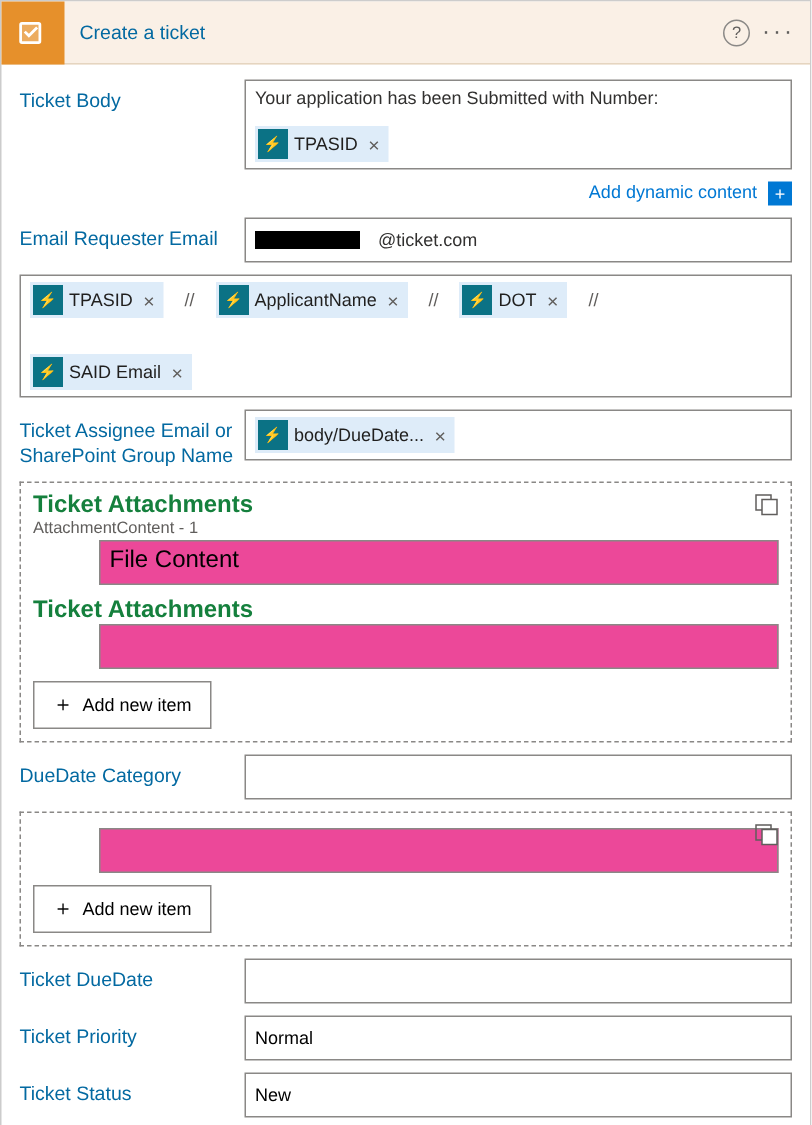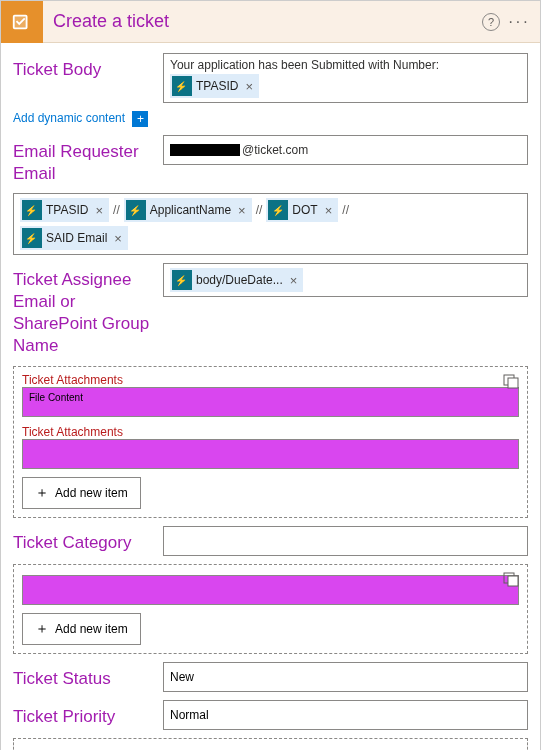--- a/index.html
+++ b/index.html
@@ -1,40 +1,40 @@
 <!DOCTYPE html>
 <html><head>
 <meta charset="utf-8">
 <style>
   * { box-sizing: border-box; font-family: "Segoe UI", Arial, sans-serif; }
   body { margin: 0; padding: 0; background: #fff; width: 541px; }
   .container { width: 541px; border: 1px solid #ccc; }
   .header { display: flex; align-items: center; background: #faf0e6; border-bottom: 1px solid #e5d5c0; height: 42px; }
   .header-icon { width: 42px; height: 42px; background: #e6902b; display: flex; align-items: center; justify-content: center; color: #fff; }
-  .header-title { flex: 1; padding-left: 10px; font-size: 18px; color: #a21caf; }
+  .header-title { flex: 1; padding-left: 10px; font-size: 13px; color: #0369a1; }
   .header-actions { display: flex; align-items: center; padding-right: 10px; gap: 8px; }
   .help-icon { width: 18px; height: 18px; border: 1px solid #8a8886; border-radius: 50%; display: flex; align-items: center; justify-content: center; font-size: 11px; color: #605e5c; }
   .more-icon { font-size: 16px; color: #605e5c; letter-spacing: 2px; cursor: pointer; }
   .body { padding: 10px 12px 12px 12px; }
   .row { display: flex; margin-bottom: 8px; align-items: flex-start; }
-  .row-label { width: 150px; font-size: 17px; color: #a21caf; padding-top: 6px; line-height: 1.3; }
+  .row-label { width: 150px; font-size: 13px; color: #0369a1; padding-top: 6px; line-height: 1.3; }
   .row-input { flex: 1; }
-  .input-box { border: 1px solid #8a8886; min-height: 30px; padding: 4px 6px; display: flex; flex-wrap: wrap; align-items: center; gap: 2px; font-size: 12px; background: #fff; }
+  .input-box { border: 1px solid #8a8886; min-height: 30px; padding: 4px 6px; display: flex; flex-wrap: wrap; align-items: center; gap: 12px; font-size: 12px; background: #fff; }
   .input-box.tall { min-height: 36px; }
   .token { display: inline-flex; align-items: center; background: #deecf9; padding: 2px 6px 2px 2px; font-size: 12px; color: #201f1e; gap: 4px; }
   .token-icon { width: 20px; height: 20px; background: #0b7285; color: #fff; display: flex; align-items: center; justify-content: center; font-size: 10px; font-weight: bold; }
   .token-x { color: #605e5c; cursor: pointer; margin-left: 3px; font-size: 13px; }
   .sep { color: #605e5c; font-size: 12px; padding: 0 2px; }
-  .dyn-row { font-size: 12px; margin: 2px 0 8px 0; }
+  .dyn-row { text-align: right; font-size: 12px; margin: 2px 0 8px 0; }
   .dyn-link { color: #0078d4; cursor: pointer; }
   .dyn-plus { display: inline-flex; width: 16px; height: 16px; background: #0078d4; color: #fff; align-items: center; justify-content: center; font-size: 12px; margin-left: 4px; vertical-align: middle; }
   .array-box { border: 1px dashed #8a8886; padding: 6px 8px 8px 8px; margin-bottom: 8px; position: relative; }
-  .array-label { font-size: 12px; color: #b91c1c; margin-bottom: 0; }
+  .array-label { font-size: 16px; color: #15803d; margin-bottom: 0; font-weight: bold; }
   .array-sublabel { font-size: 11px; color: #605e5c; margin-bottom: 2px; }
-  .array-input { border: 1px solid #8a8886; min-height: 30px; padding: 4px 6px; font-size: 10px; background: #d946ef; margin-bottom: 8px; }
+  .array-input { border: 1px solid #8a8886; min-height: 30px; padding: 4px 6px; font-size: 16px; background: #ec4899; margin-bottom: 8px; margin-left: 44px; }
   .array-switch { position: absolute; top: 6px; right: 8px; cursor: pointer; }
   .add-btn { border: 1px solid #8a8886; background: #fff; padding: 6px 12px; font-size: 12px; display: inline-flex; align-items: center; gap: 6px; cursor: pointer; }
   .add-plus { font-size: 14px; font-weight: 300; }
   .redact { background: #000; display: inline-block; width: 70px; height: 12px; vertical-align: middle; }
   .plain-text { font-size: 12px; color: #323130; }
 </style>
 </head>
 <body>
 
 <div class="container">
@@ -129,71 +129,78 @@
     </div>
 
     <div class="array-box">
       <div class="array-switch">
         <svg width="16" height="16" viewBox="0 0 16 16" stroke="#605e5c" fill="none" stroke-width="1">
           <rect x="1" y="2" width="10" height="10"></rect>
             <rect x="5" y="5" width="10" height="10" fill="#fff"></rect>
         </svg>
       </div>
       <div class="array-label">Ticket Attachments</div>
+      <div class="array-sublabel">AttachmentContent - 1</div>
       <div class="array-input">
         <span>File Content</span>
       </div>
       <div class="array-label">Ticket Attachments</div>
       <div class="array-input"></div>
       <button class="add-btn">
         <span class="add-plus">＋</span>
         <span>Add new item</span>
       </button>
     </div>
 
     <div class="row">
-      <div class="row-label">Ticket Category</div>
+      <div class="row-label">DueDate Category</div>
       <div class="row-input">
           <div class="input-box"></div>
         </div>
     </div>
 
     <div class="array-box">
       <div class="array-switch">
         <svg width="16" height="16" viewBox="0 0 16 16" stroke="#605e5c" fill="none" stroke-width="1">
           <rect x="1" y="2" width="10" height="10"></rect>
             <rect x="5" y="5" width="10" height="10" fill="#fff"></rect>
         </svg>
       </div>
       <div class="array-input" style="margin-top:4px;"></div>
       <button class="add-btn">
         <span class="add-plus">＋</span>
         <span>Add new item</span>
       </button>
     </div>
 
+    <div class="row">
+      <div class="row-label">Ticket DueDate</div>
+      <div class="row-input">
+          <div class="input-box"></div>
+        </div>
+    </div>
+
+    <div class="row">
+      <div class="row-label">Ticket Priority</div>
+      <div class="row-input">
+          <div class="input-box">
+            <span>Normal</span>
+          </div>
+        </div>
+    </div>
 
     <div class="row">
       <div class="row-label">Ticket Status</div>
       <div class="row-input">
           <div class="input-box">
             <span>New</span>
           </div>
         </div>
     </div>
 
-    <div class="row">
-      <div class="row-label">Ticket Priority</div>
-      <div class="row-input">
-          <div class="input-box">
-            <span>Normal</span>
-          </div>
-        </div>
-    </div>
-
     <div class="array-box">
       
       
       
       
     </div>
 
   </div>
 
 </div>

